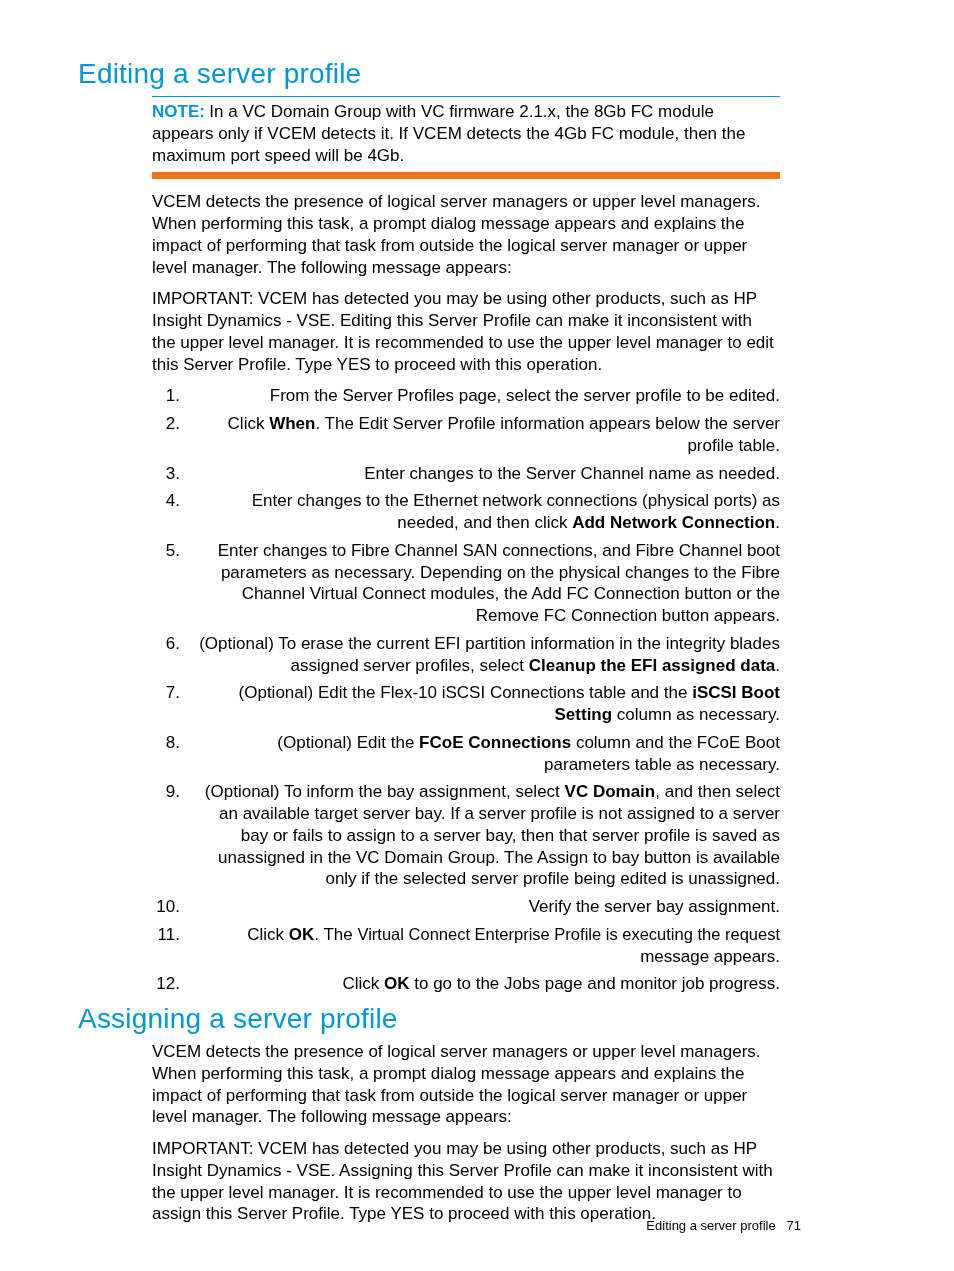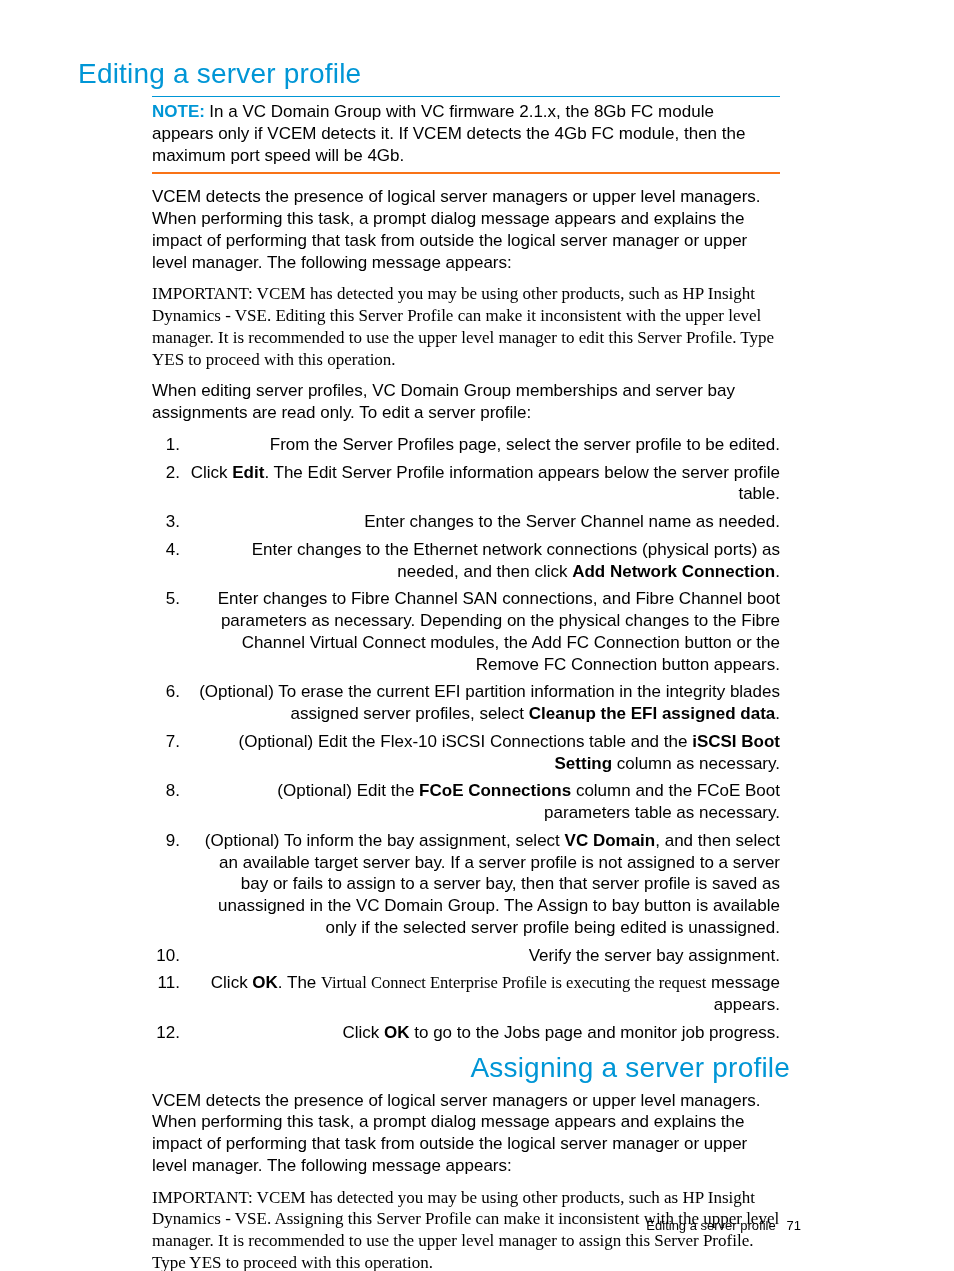--- a/index.html
+++ b/index.html
@@ -23,41 +23,41 @@
     color: #0096d6;
     margin: 0 0 6px 0;
     letter-spacing: 0.2px;
   }
   .indent {
     margin-left: 74px;
     margin-right: 10px;
   }
   .note-box {
     border-top: 1px solid #0096d6;
-    border-bottom: 2px solid #f97316;
+    border-bottom: 7px solid #f97316;
     padding: 4px 0 6px 0;
     margin-bottom: 12px;
   }
   .note-label {
     color: #0096d6;
     font-weight: 700;
     font-size: 17px;
   }
   .body-text, .note-text {
     font-size: 17px;
     line-height: 1.28;
     font-weight: 400;
   }
   p.para {
     font-size: 17px;
     line-height: 1.28;
     margin: 0 0 10px 0;
   }
   .mono {
-    font-family: Liberation Serif, serif;
+    font-family: Liberation Sans, sans-serif;
     font-size: 16.5px;
     line-height: 1.32;
     white-space: pre-wrap;
   }
   ol.steps {
     list-style: none;
     padding: 0;
     margin: 0 0 8px 0;
     counter-reset: step;
     text-align: right;
@@ -99,39 +99,38 @@
     <div class="note-box">
       <span class="note-label">NOTE:</span>
       <span class="note-text">In a VC Domain Group with VC firmware 2.1.x, the 8Gb FC module appears only if VCEM detects it. If VCEM detects the 4Gb FC module, then the maximum port speed will be 4Gb.</span>
     </div>
 
     <p class="para">VCEM detects the presence of logical server managers or upper level managers. When performing this task, a prompt dialog message appears and explains the impact of performing that task from outside the logical server manager or upper level manager. The following message appears:</p>
 
     <p class="para mono">IMPORTANT: VCEM has detected you may be using other products, such as HP Insight Dynamics - VSE. Editing this Server Profile can make it inconsistent with the upper level manager. It is recommended to use the upper level manager to edit this Server Profile. Type YES to proceed with this operation.</p>
 
 
-    <p class="para">When editing server profiles, VC Domain Group memberships and server bay assignments are read only. To edit a server profile:</p>
 
     <ol class="steps">
       <li><span>From the Server Profiles page, select the server profile to be edited.</span></li>
-      <li><span>Click </span><b>Edit</b><span>. The Edit Server Profile information appears below the server profile table.</span></li>
+      <li><span>Click </span><b>When</b><span>. The Edit Server Profile information appears below the server profile table.</span></li>
       <li><span>Enter changes to the Server Channel name as needed.</span></li>
       <li><span>Enter changes to the Ethernet network connections (physical ports) as needed, and then click </span><b>Add Network Connection</b><span>.</span></li>
       <li><span>Enter changes to Fibre Channel SAN connections, and Fibre Channel boot parameters as necessary. Depending on the physical changes to the Fibre Channel Virtual Connect modules, the Add FC Connection button or the Remove FC Connection button appears.</span></li>
       <li><span>(Optional) To erase the current EFI partition information in the integrity blades assigned server profiles, select </span><b>Cleanup the EFI assigned data</b><span>.</span></li>
       <li><span>(Optional) Edit the Flex-10 iSCSI Connections table and the </span><b>iSCSI Boot Setting</b><span> column as necessary.</span></li>
       <li><span>(Optional) Edit the </span><b>FCoE Connections</b><span> column and the FCoE Boot parameters table as necessary.</span></li>
       <li><span>(Optional) To inform the bay assignment, select </span><b>VC Domain</b><span>, and then select an available target server bay. If a server profile is not assigned to a server bay or fails to assign to a server bay, then that server profile is saved as unassigned in the VC Domain Group. The Assign to bay button is available only if the selected server profile being edited is unassigned.</span></li>
       <li><span>Verify the server bay assignment.</span></li>
       <li><span>Click </span><b>OK</b><span>. The </span><span class="mono">Virtual Connect Enterprise Profile is executing the request</span><span> message appears.</span></li>
       <li><span>Click </span><b>OK</b><span> to go to the Jobs page and monitor job progress.</span></li>
     </ol>
   </div>
 
-  <h2 class="sect" style="margin-top:4px;text-align:right;">Assigning a server profile</h2>
+  <h2 class="sect" style="margin-top:4px;">Assigning a server profile</h2>
 
   <div class="indent">
 
     <p class="para">VCEM detects the presence of logical server managers or upper level managers. When performing this task, a prompt dialog message appears and explains the impact of performing that task from outside the logical server manager or upper level manager. The following message appears:</p>
 
     <p class="para mono">IMPORTANT: VCEM has detected you may be using other products, such as HP Insight Dynamics - VSE. Assigning this Server Profile can make it inconsistent with the upper level manager. It is recommended to use the upper level manager to assign this Server Profile. Type YES to proceed with this operation.</p>
 
   </div>
 
   <div class="footer">

